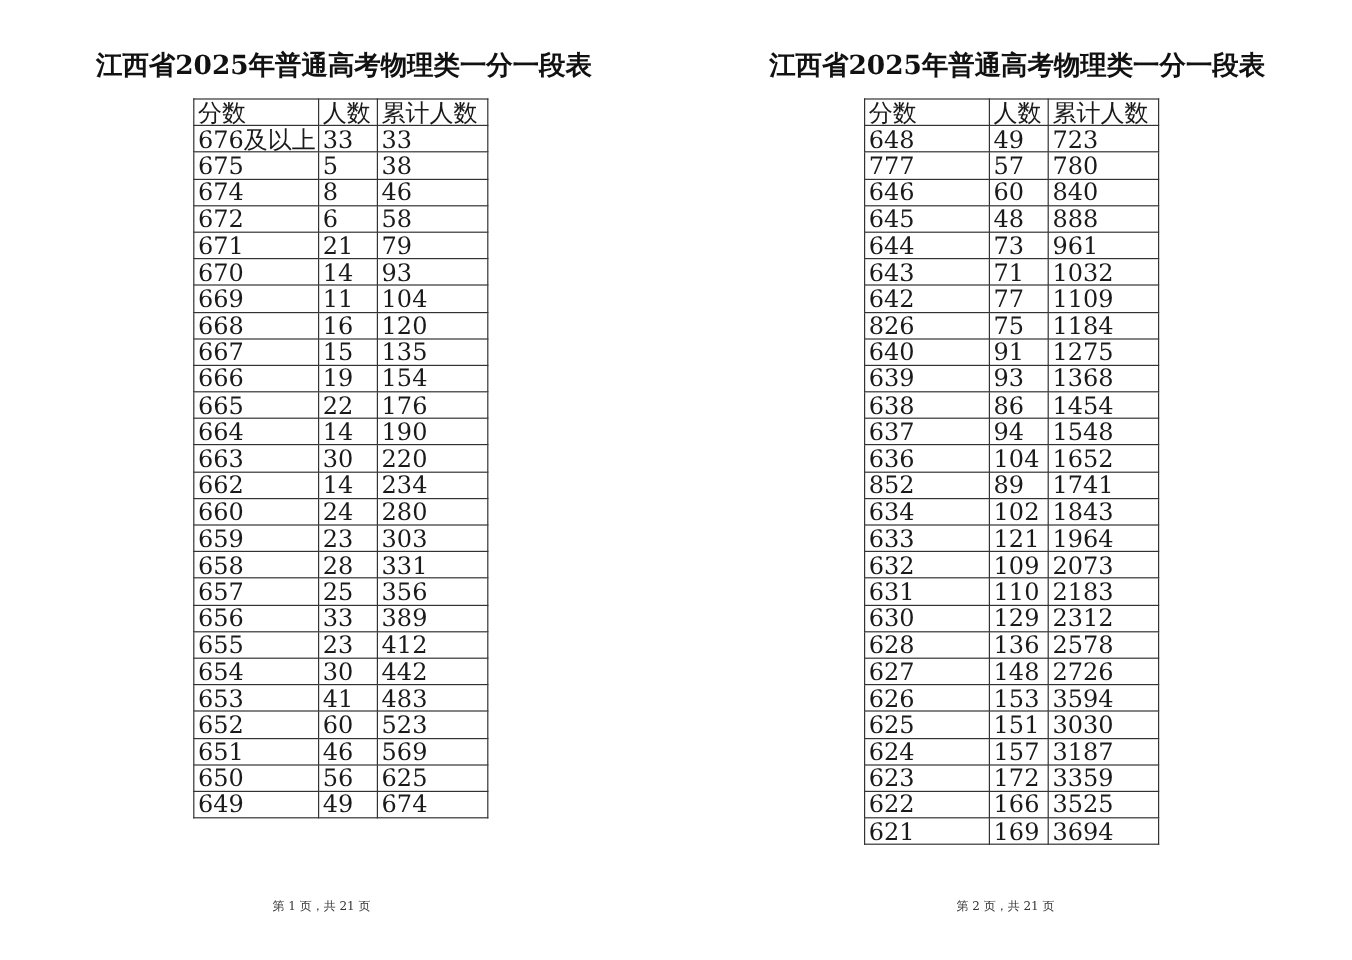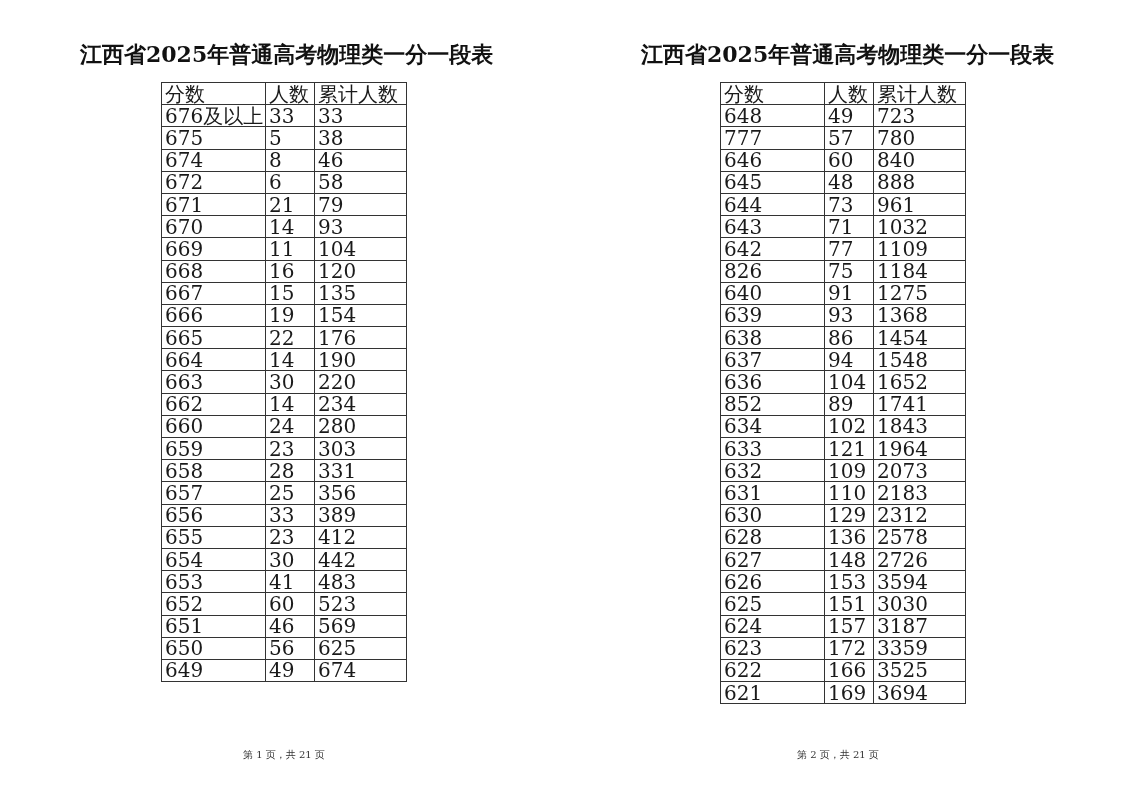--- a/index.html
+++ b/index.html
@@ -16,21 +16,21 @@
                 font-family: "DejaVu Serif", "Liberation Serif", serif; font-size: 20px; }
   .page-left table.grade { left: 161px; }
   .page-right table.grade { left: 157px; }
   table.grade td, table.grade th { border: 1.5px solid #333; height: 21.2px; padding: 0 0 0 3px;
                  text-align: left; font-weight: normal; line-height: 20px; white-space: nowrap;
                  color: #1a1a1a; }
   col.c1 { width: 104px; }
   col.c2 { width: 49px; }
   col.c3 { width: 92px; }
   .footer { position: absolute; top: 748px; font-size: 10px; color: #333; white-space: nowrap; }
-  .page-left .footer { left: 243px; }
+  .page-left .footer { left: 227px; }
   .page-right .footer { left: 234px; }
 </style>
 </head>
 <body>
 
 <div class="page page-left">
   <div class="title">江西省2025年普通高考物理类一分一段表</div>
   <table class="grade">
     <colgroup>
         <col class="c1">

